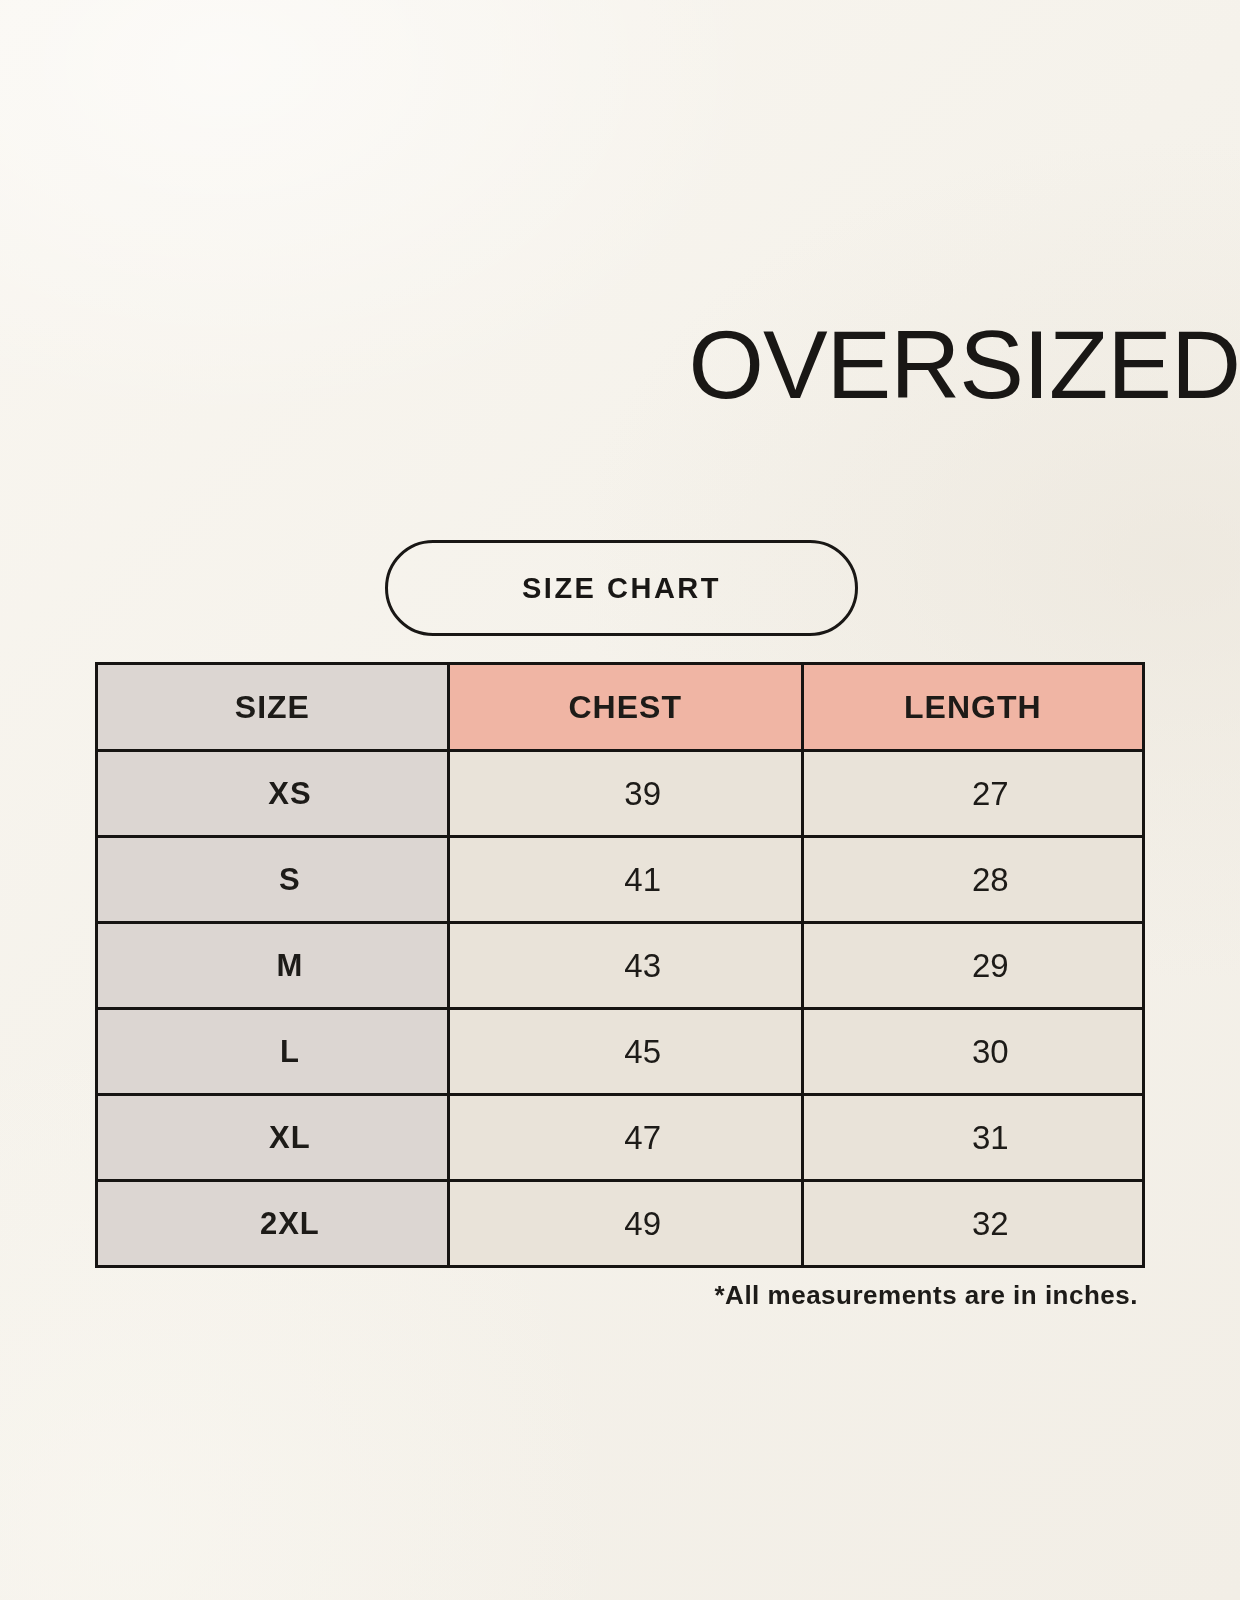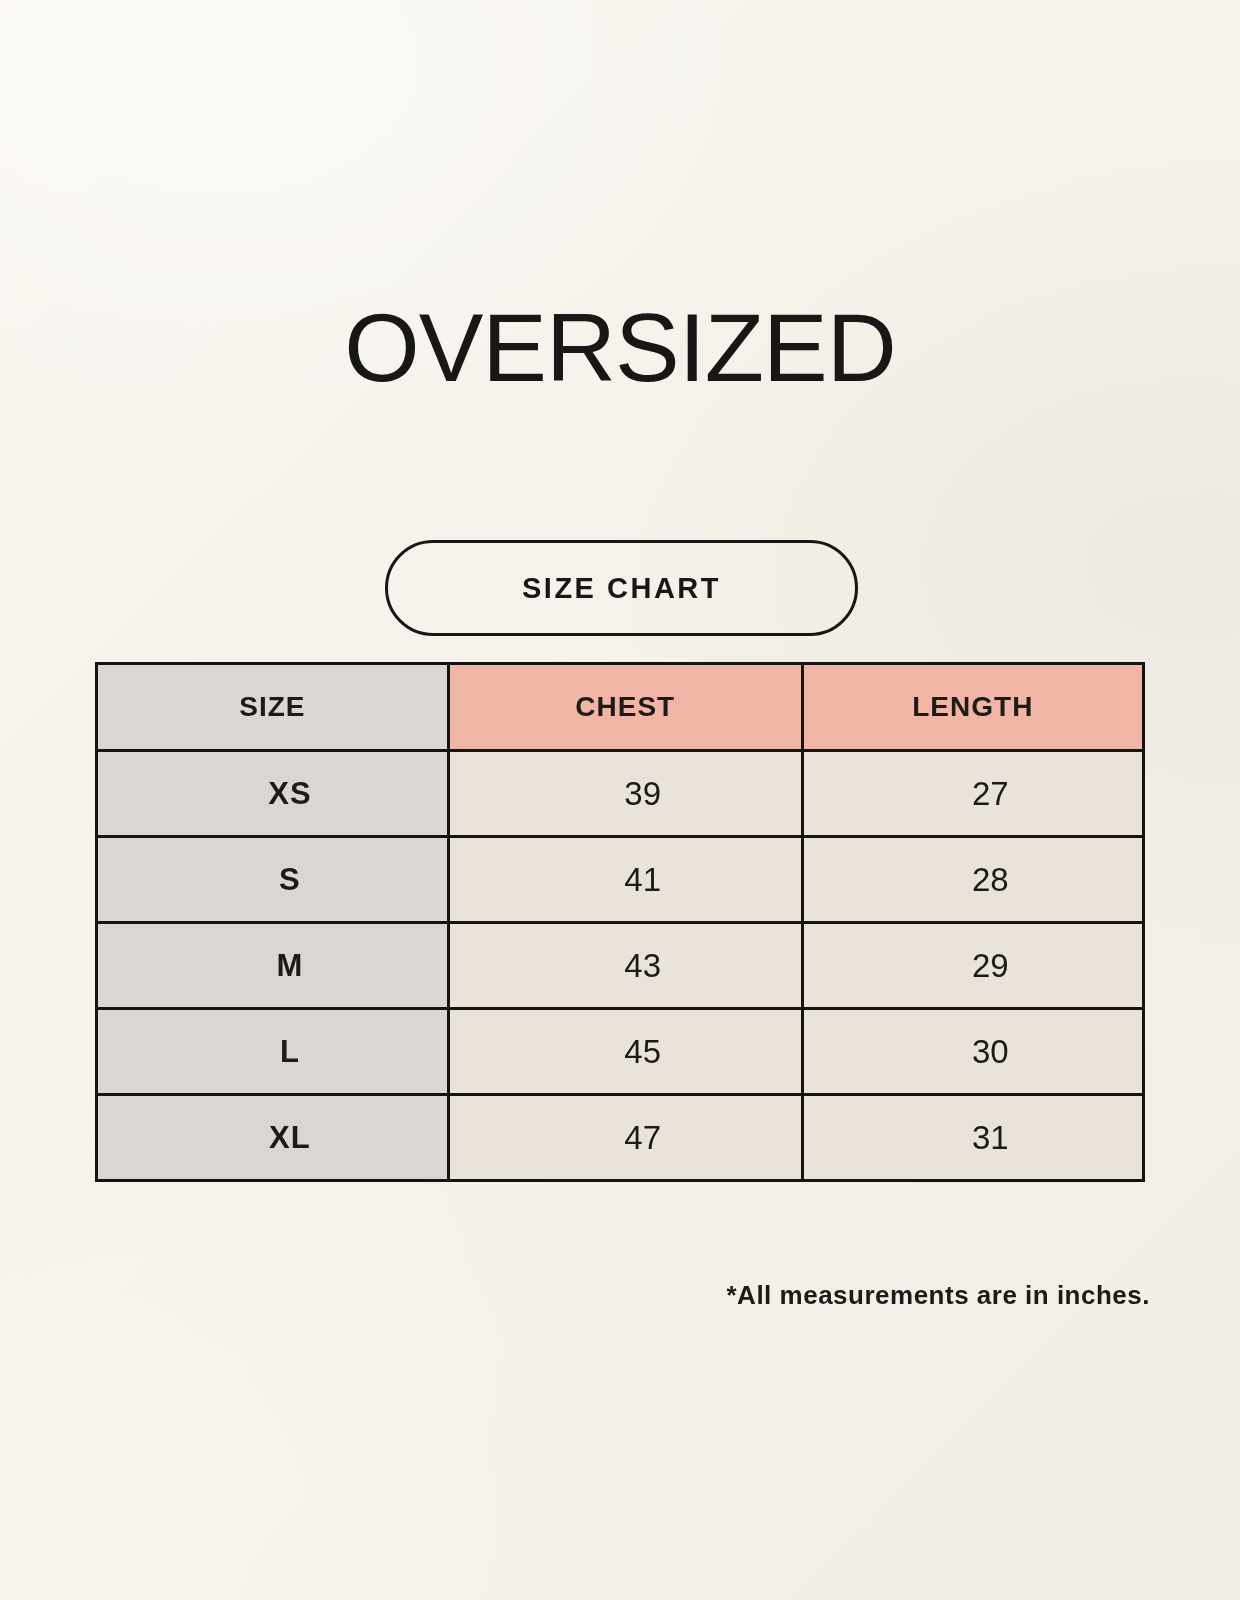--- a/index.html
+++ b/index.html
@@ -18,25 +18,25 @@
     background:
       radial-gradient(900px 600px at 18% 4%, rgba(255,255,255,0.55), rgba(255,255,255,0) 60%),
       radial-gradient(1000px 700px at 95% 35%, rgba(233,227,216,0.55), rgba(233,227,216,0) 60%),
       radial-gradient(900px 900px at 10% 95%, rgba(250,248,242,0.6), rgba(250,248,242,0) 55%),
       linear-gradient(135deg, #f9f6f0 0%, #f5f2eb 45%, #f2eee6 100%);
   }
 
   
   .title {
     position: absolute;
-    top: 303px;
+    top: 320px;
     left: 0;
     width: 100%;
     margin: 0;
-    text-align: center;
+    text-align: right;
     font-size: 97px;
     line-height: 89px;
     font-weight: 500;
     letter-spacing: -1px;
     color: #191715;
   }
 
   
   .pill {
     position: absolute;
@@ -69,21 +69,21 @@
   }
   table.size-table th,
   table.size-table td {
     border: 3px solid #161412;
     text-align: center;
     vertical-align: middle;
     padding: 0;
   }
   table.size-table thead th {
     height: 84px;
-    font-size: 28px;
+    font-size: 32px;
     font-weight: 700;
     letter-spacing: 1px;
   }
   table.size-table tbody th,
   table.size-table tbody td {
     height: 83px;
     padding-left: 35px;
   }
   table.size-table tbody th {
     font-size: 31px;
@@ -95,21 +95,21 @@
     font-weight: 400;
   }
   .col-size   { width: 33.6%; }
   .col-chest  { width: 33.8%; }
   .col-length { width: 32.6%; }
 
   
   .footnote {
     position: absolute;
     top: 1280px;
-    left: 110px;
+    left: 98px;
     width: 1040px;
     text-align: right;
     font-size: 26px;
     font-weight: 600;
     letter-spacing: 0.5px;
     color: #1d1b18;
   }
 </style>
 </head>
 <body>
@@ -156,18 +156,23 @@
       <tr>
         <th style="background:#dcd6d2">L</th>
         <td style="background:#e9e3d9">45</td>
         <td style="background:#e9e3d9">30</td>
       </tr>
       <tr>
         <th style="background:#dcd6d2">XL</th>
         <td style="background:#e9e3d9">47</td>
         <td style="background:#e9e3d9">31</td>
       </tr>
+      <tr>
+        <th style="background:#dcd6d2">2XL</th>
+        <td style="background:#e9e3d9">49</td>
+        <td style="background:#e9e3d9">32</td>
+      </tr>
     </tbody>
   </table>
 
   <div class="footnote">*All measurements are in inches.</div>
 
 </div>
 
 </body></html>

